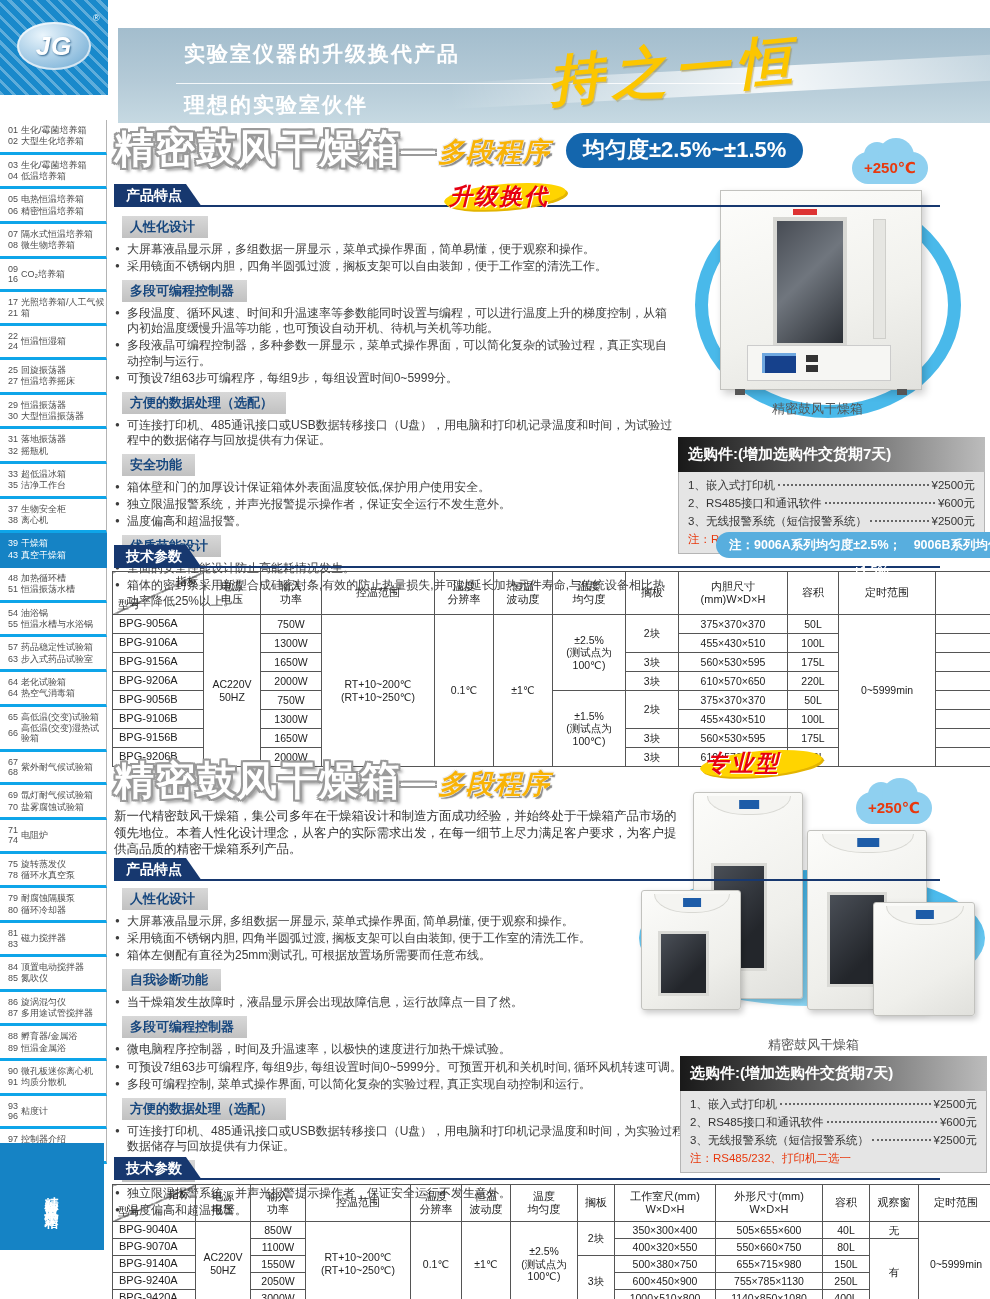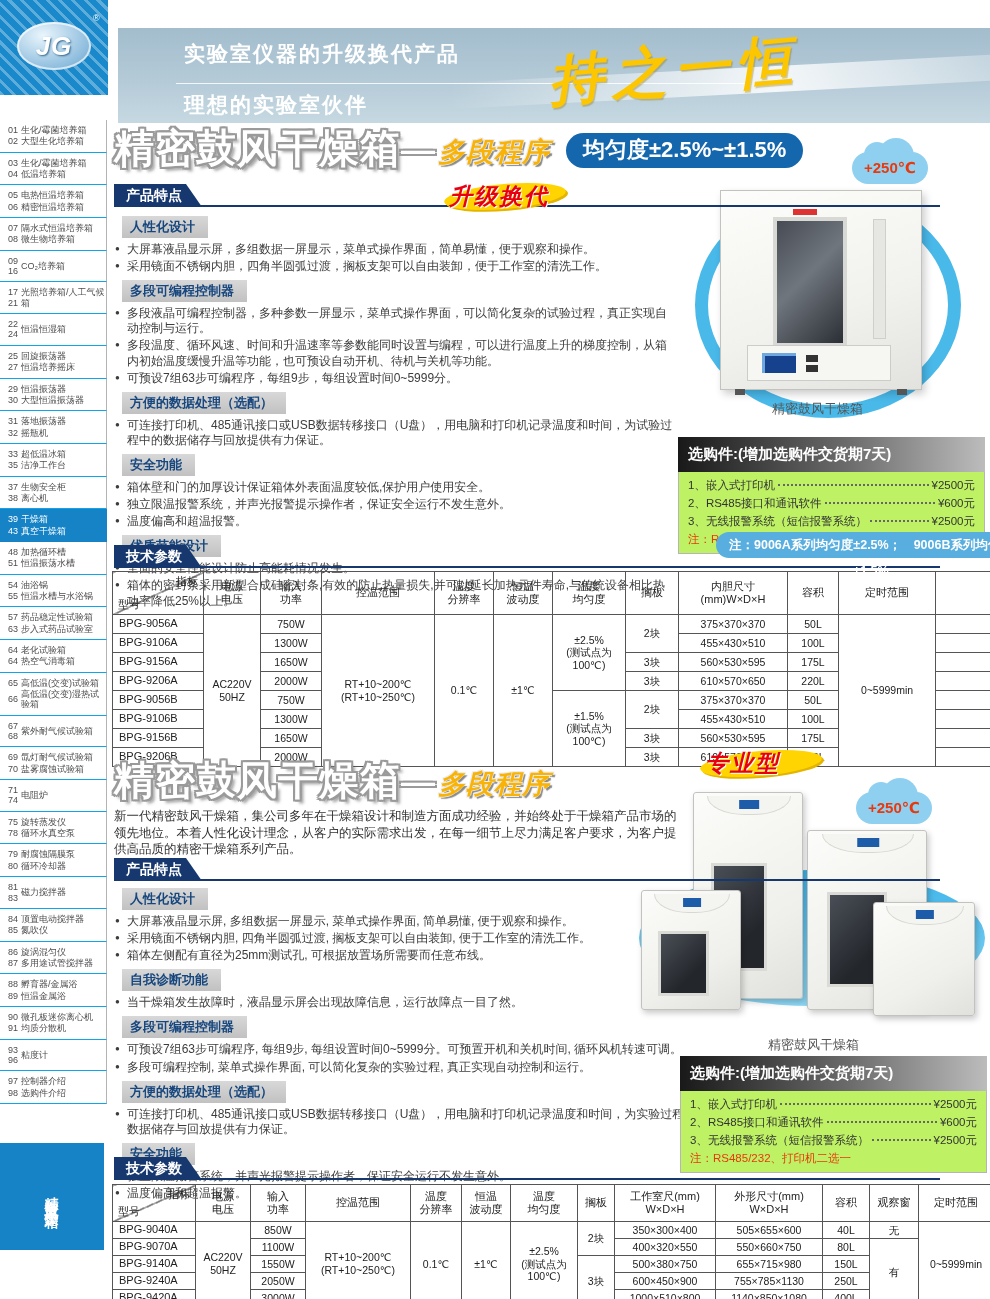--- a/index.html
+++ b/index.html
@@ -22,21 +22,21 @@
   #banner-line1{position:absolute;left:66px;top:12px;font-size:21px;font-weight:bold;color:#fff;letter-spacing:2px;z-index:2;}
   #banner-divider{position:absolute;left:58px;top:55px;width:575px;height:1px;background:rgba(255,255,255,.85);z-index:2;}
   #banner-line2{position:absolute;left:66px;top:63px;font-size:21px;font-weight:bold;color:#fff;letter-spacing:2px;z-index:2;}
   #slogan{position:absolute;left:430px;top:6px;font-size:55px;font-weight:bold;font-style:italic;color:#fcc600;
         font-family:"DejaVu Serif",serif;transform:rotate(-5deg);letter-spacing:8px;z-index:3;
         text-shadow:1px 2px 1px rgba(140,110,0,.35);}
 
   
   #sidebar{position:absolute;left:0;top:120px;width:110px;}
   .side-group{position:relative;padding:4px 1px 4px 1px;margin-right:3px;
-        border-bottom:1px solid #0ea5e9;border-right:1px solid #b4b4b4;}
+        border-bottom:3px solid #0ea5e9;border-right:1px solid #b4b4b4;}
   .side-item{display:flex;align-items:center;margin:1px 0;cursor:pointer;}
   .side-num{width:17px;min-width:17px;text-align:right;margin-right:3px;font-size:9px;color:#4d4d4d;
         white-space:pre-line;line-height:1.15;}
   .side-label{font-size:9px;color:#4d4d4d;line-height:1.15;}
   .side-group.active{background:#1583c5;border-color:#1583c5;}
   .side-group.active .side-num,.side-group.active .side-label{color:#fff;}
   #vert-box{position:absolute;left:0;top:1143px;width:104px;height:107px;background:#1583c5;
         display:flex;align-items:center;justify-content:center;}
   #vert-box span{writing-mode:vertical-rl;color:#fff;font-size:14px;font-weight:bold;letter-spacing:3px;}
 
@@ -80,21 +80,21 @@
   .feat-ul li{position:relative;font-size:12px;color:#3c3c3c;line-height:1.26;padding-left:13px;margin:2px 0;}
   .feat-ul li::before{content:'●';position:absolute;left:1px;top:2px;font-size:8px;color:#3c3c3c;}
   .intro{position:absolute;left:114px;top:808px;width:566px;font-size:12.5px;color:#333;line-height:1.32;}
 
   
   .opt-box{position:absolute;width:307px;z-index:3;}
   #s1-options{left:678px;top:437px;}
   #s2-options{left:680px;top:1056px;}
   .opt-head{background:linear-gradient(90deg,#191919,#6b6b6b 55%,#bcbcbc);color:#fff;font-size:15px;
         font-weight:bold;padding:8px 10px;}
-  .opt-body{background:#bef264;padding:5px 9px 6px;border:1px solid #b5b5b5;border-top:none;}
+  .opt-body{background:#e5e5e5;padding:5px 9px 6px;border:1px solid #b5b5b5;border-top:none;}
   .opt-item{display:flex;align-items:baseline;font-size:11.5px;color:#333;line-height:1.55;}
   .opt-dots{flex:1;border-bottom:2px dotted #666;margin:0 3px;transform:translateY(-3px);}
   .opt-note{color:#e8380d;font-size:11.5px;margin-top:2px;}
   .note-badge{position:absolute;left:716px;top:532px;width:310px;height:26px;background:#58aede;color:#fff;
         font-size:12.5px;font-weight:bold;border-radius:13px;text-align:center;line-height:26px;z-index:3;}
 
   
   .cloud{position:absolute;background:#8fd0f0;border-radius:18px;height:32px;padding:0 12px;z-index:4;}
   .cloud::before{content:'';position:absolute;left:12px;top:-10px;width:26px;height:26px;border-radius:50%;background:#8fd0f0;}
   .cloud::after{content:'';position:absolute;right:14px;top:-14px;width:36px;height:36px;border-radius:50%;background:#8fd0f0;}
@@ -469,22 +469,22 @@
   <div id="s1-banner" class="sec-banner">产品特点</div>
   <div id="s1-underline" class="sec-underline"></div>
   <div id="s1-stamp" class="stamp">
     <div class="stamp-bg"></div>
     <div class="stamp-text">升级换代</div>
   </div>
   <div id="s1-features" class="features"><div class="feat-h">人性化设计</div><ul class="feat-ul">
         <li>大屏幕液晶显示屏，多组数据一屏显示，菜单式操作界面，简单易懂，便于观察和操作。</li>
         <li>采用镜面不锈钢内胆，四角半圆弧过渡，搁板支架可以自由装卸，便于工作室的清洗工作。</li>
       </ul><div class="feat-h">多段可编程控制器</div><ul class="feat-ul">
+        <li>多段温度、循环风速、时间和升温速率等参数能同时设置与编程，可以进行温度上升的梯度控制，从箱内初始温度缓慢升温等功能，也可预设自动开机、待机与关机等功能。</li>
         <li>多段液晶可编程控制器，多种参数一屏显示，菜单式操作界面，可以简化复杂的试验过程，真正实现自动控制与运行。</li>
-        <li>多段温度、循环风速、时间和升温速率等参数能同时设置与编程，可以进行温度上升的梯度控制，从箱内初始温度缓慢升温等功能，也可预设自动开机、待机与关机等功能。</li>
         <li>可预设7组63步可编程序，每组9步，每组设置时间0~5999分。</li>
       </ul><div class="feat-h">方便的数据处理（选配）</div><ul class="feat-ul">
         <li>可连接打印机、485通讯接口或USB数据转移接口（U盘），用电脑和打印机记录温度和时间，为试验过程中的数据储存与回放提供有力保证。</li>
       </ul><div class="feat-h">安全功能</div><ul class="feat-ul">
         <li>箱体壁和门的加厚设计保证箱体外表面温度较低,保护用户使用安全。</li>
         <li>独立限温报警系统，并声光报警提示操作者，保证安全运行不发生意外。</li>
         <li>温度偏高和超温报警。</li>
       </ul><div class="feat-h">优质节能设计</div><ul class="feat-ul">
         <li>全面的安全性能设计防止高能耗情况发生。</li>
         <li>箱体的密封条采用新型合成硅密封条,有效的防止热量损失,并可以延长加热元件寿命,与传统设备相比热功率降低25%以上。</li>
@@ -651,20 +651,21 @@
   </div>
   <div id="s2-banner" class="sec-banner">产品特点</div>
   <div id="s2-underline" class="sec-underline"></div>
   <div id="s2-features" class="features"><div class="feat-h">人性化设计</div><ul class="feat-ul">
         <li>大屏幕液晶显示屏, 多组数据一屏显示, 菜单式操作界面, 简单易懂, 便于观察和操作。</li>
         <li>采用镜面不锈钢内胆, 四角半圆弧过渡, 搁板支架可以自由装卸, 便于工作室的清洗工作。</li>
         <li>箱体左侧配有直径为25mm测试孔, 可根据放置场所需要而任意布线。</li>
       </ul><div class="feat-h">自我诊断功能</div><ul class="feat-ul">
         <li>当干燥箱发生故障时，液晶显示屏会出现故障信息，运行故障点一目了然。</li>
       </ul><div class="feat-h">多段可编程控制器</div><ul class="feat-ul">
+        <li>微电脑程序控制器，时间及升温速率，以极快的速度进行加热干燥试验。</li>
         <li>可预设7组63步可编程序, 每组9步, 每组设置时间0~5999分。可预置开机和关机时间, 循环风机转速可调。</li>
         <li>多段可编程控制, 菜单式操作界面, 可以简化复杂的实验过程, 真正实现自动控制和运行。</li>
       </ul><div class="feat-h">方便的数据处理（选配）</div><ul class="feat-ul">
         <li>可连接打印机、485通讯接口或USB数据转移接口（U盘），用电脑和打印机记录温度和时间，为实验过程数据储存与回放提供有力保证。</li>
       </ul><div class="feat-h">安全功能</div><ul class="feat-ul">
         <li>独立限温报警系统，并声光报警提示操作者，保证安全运行不发生意外。</li>
         <li>温度偏高和超温报警。</li>
       </ul></div>
 
   <div id="s2-cloud" class="cloud">

